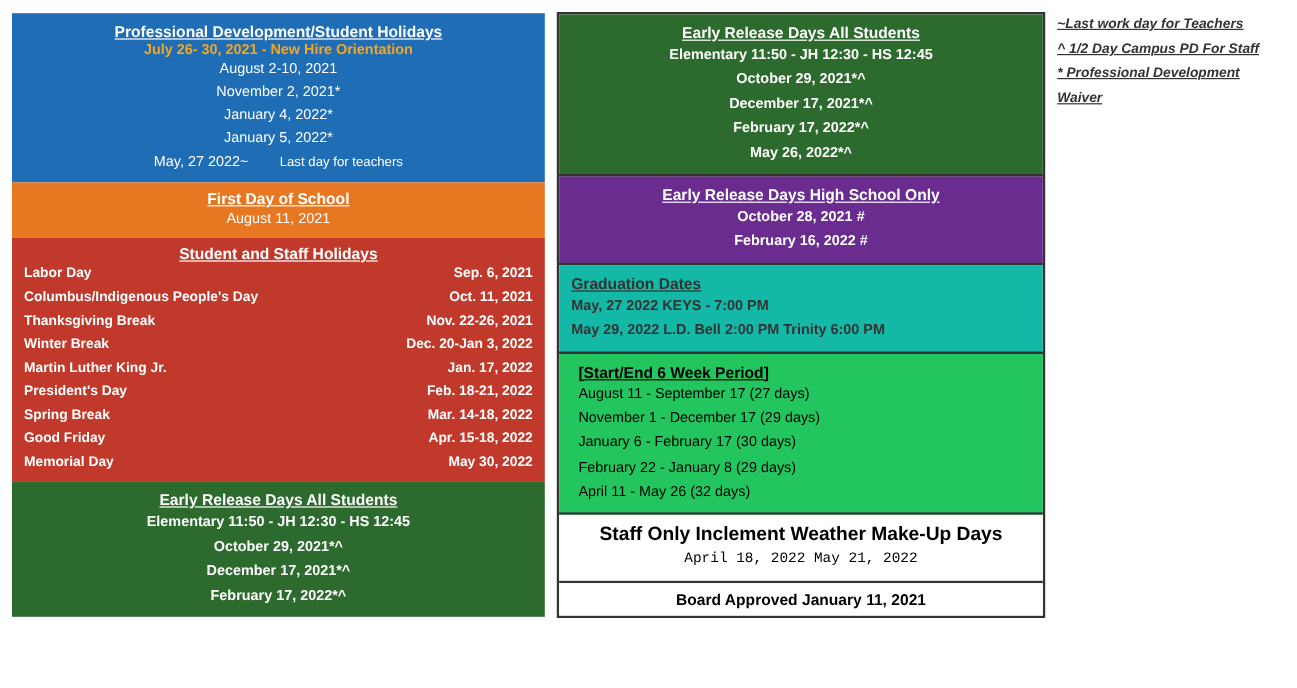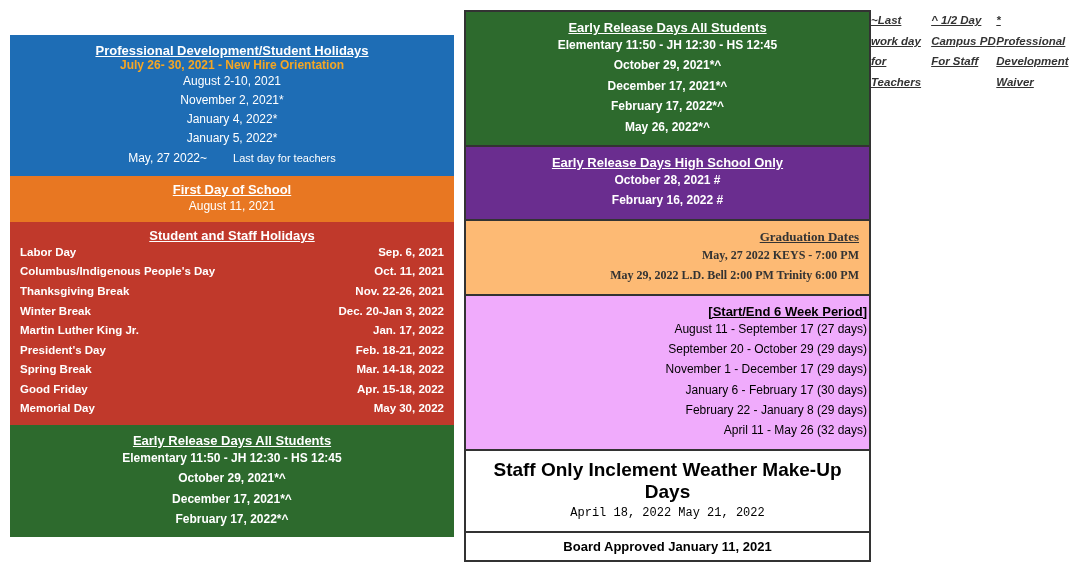--- a/index.html
+++ b/index.html
@@ -138,83 +138,83 @@
       font-weight: bold;
       text-decoration: underline;
       font-size: 13px;
     }
     .r-section-purple .item {
       font-size: 12px;
       line-height: 1.7;
       font-weight: bold;
     }
     .r-section-lavender {
-      background: #fdba74;
+      background: #14b8a6;
       color: #333;
-      text-align: right;
-      padding: 8px 10px;
-      border-bottom: 2px solid #333;
-      font-family: Liberation Serif, serif;
+      text-align: left;
+      padding: 8px 10px;
+      border-bottom: 2px solid #333;
     }
     .r-section-lavender .title {
       font-weight: bold;
       text-decoration: underline;
       font-size: 13px;
       color: #333;
     }
     .r-section-lavender .item {
       font-size: 12px;
       line-height: 1.7;
       font-weight: bold;
     }
     .r-section-white {
-      background: #f0abfc;
-      text-align: right;
-      padding: 8px 2px;
+      background: #22c55e;
+      text-align: left;
+      padding: 8px 16px;
       border-bottom: 2px solid #333;
     }
     .r-section-white .title {
       font-weight: bold;
       font-size: 13px;
       text-decoration: underline;
     }
     .r-section-white .item {
       font-size: 12px;
       line-height: 1.7;
     }
     .r-section-staff {
       background: #fff;
       text-align: center;
       padding: 8px 10px;
       border-bottom: 2px solid #333;
     }
     .r-section-staff .title {
       font-weight: bold;
-      font-size: 19px;
+      font-size: 16px;
     }
     .r-section-staff .item {
       font-size: 12px;
       line-height: 1.7;
       font-family: Liberation Mono, monospace;
     }
     .r-section-board {
       background: #fff;
       text-align: center;
       padding: 6px 10px;
     }
     .r-section-board .item {
       font-weight: bold;
       font-size: 13px;
     }
     
     .legend-col {
       width: 200px;
       display: flex;
-      justify-content: center;
-      padding-left: 0;
+      flex-direction: column;
+      justify-content: flex-start;
+      padding-left: 10px;
       padding-bottom: 4px;
     }
     .legend-col .legend-item {
       font-size: 11.5px;
       font-style: italic;
       font-weight: bold;
       line-height: 1.8;
       color: #333;
       text-decoration: underline;
     }
@@ -314,21 +314,20 @@
 
         <div class="r-section-lavender">
           <div class="title">Graduation Dates</div>
           <div class="item">May, 27 2022 KEYS - 7:00 PM</div>
           <div class="item">May 29, 2022 L.D. Bell 2:00 PM   Trinity 6:00 PM</div>
         </div>
 
         <div class="r-section-white">
           <div class="title">[Start/End 6 Week Period]</div>
           <div class="item">August 11 - September 17 (27 days)</div>
-          <div class="item">September 20 - October 29 (29 days)</div>
           <div class="item">November 1 - December 17 (29 days)</div>
           <div class="item">January 6 - February 17  (30 days)</div>
           <div class="item">February 22 - January  8 (29 days)</div>
           <div class="item">April 11 - May 26 (32 days)</div>
         </div>
 
         <div class="r-section-staff">
           <div class="title">Staff Only Inclement Weather Make-Up Days</div>
           <div class="item">April 18, 2022      May 21, 2022</div>
         </div>

